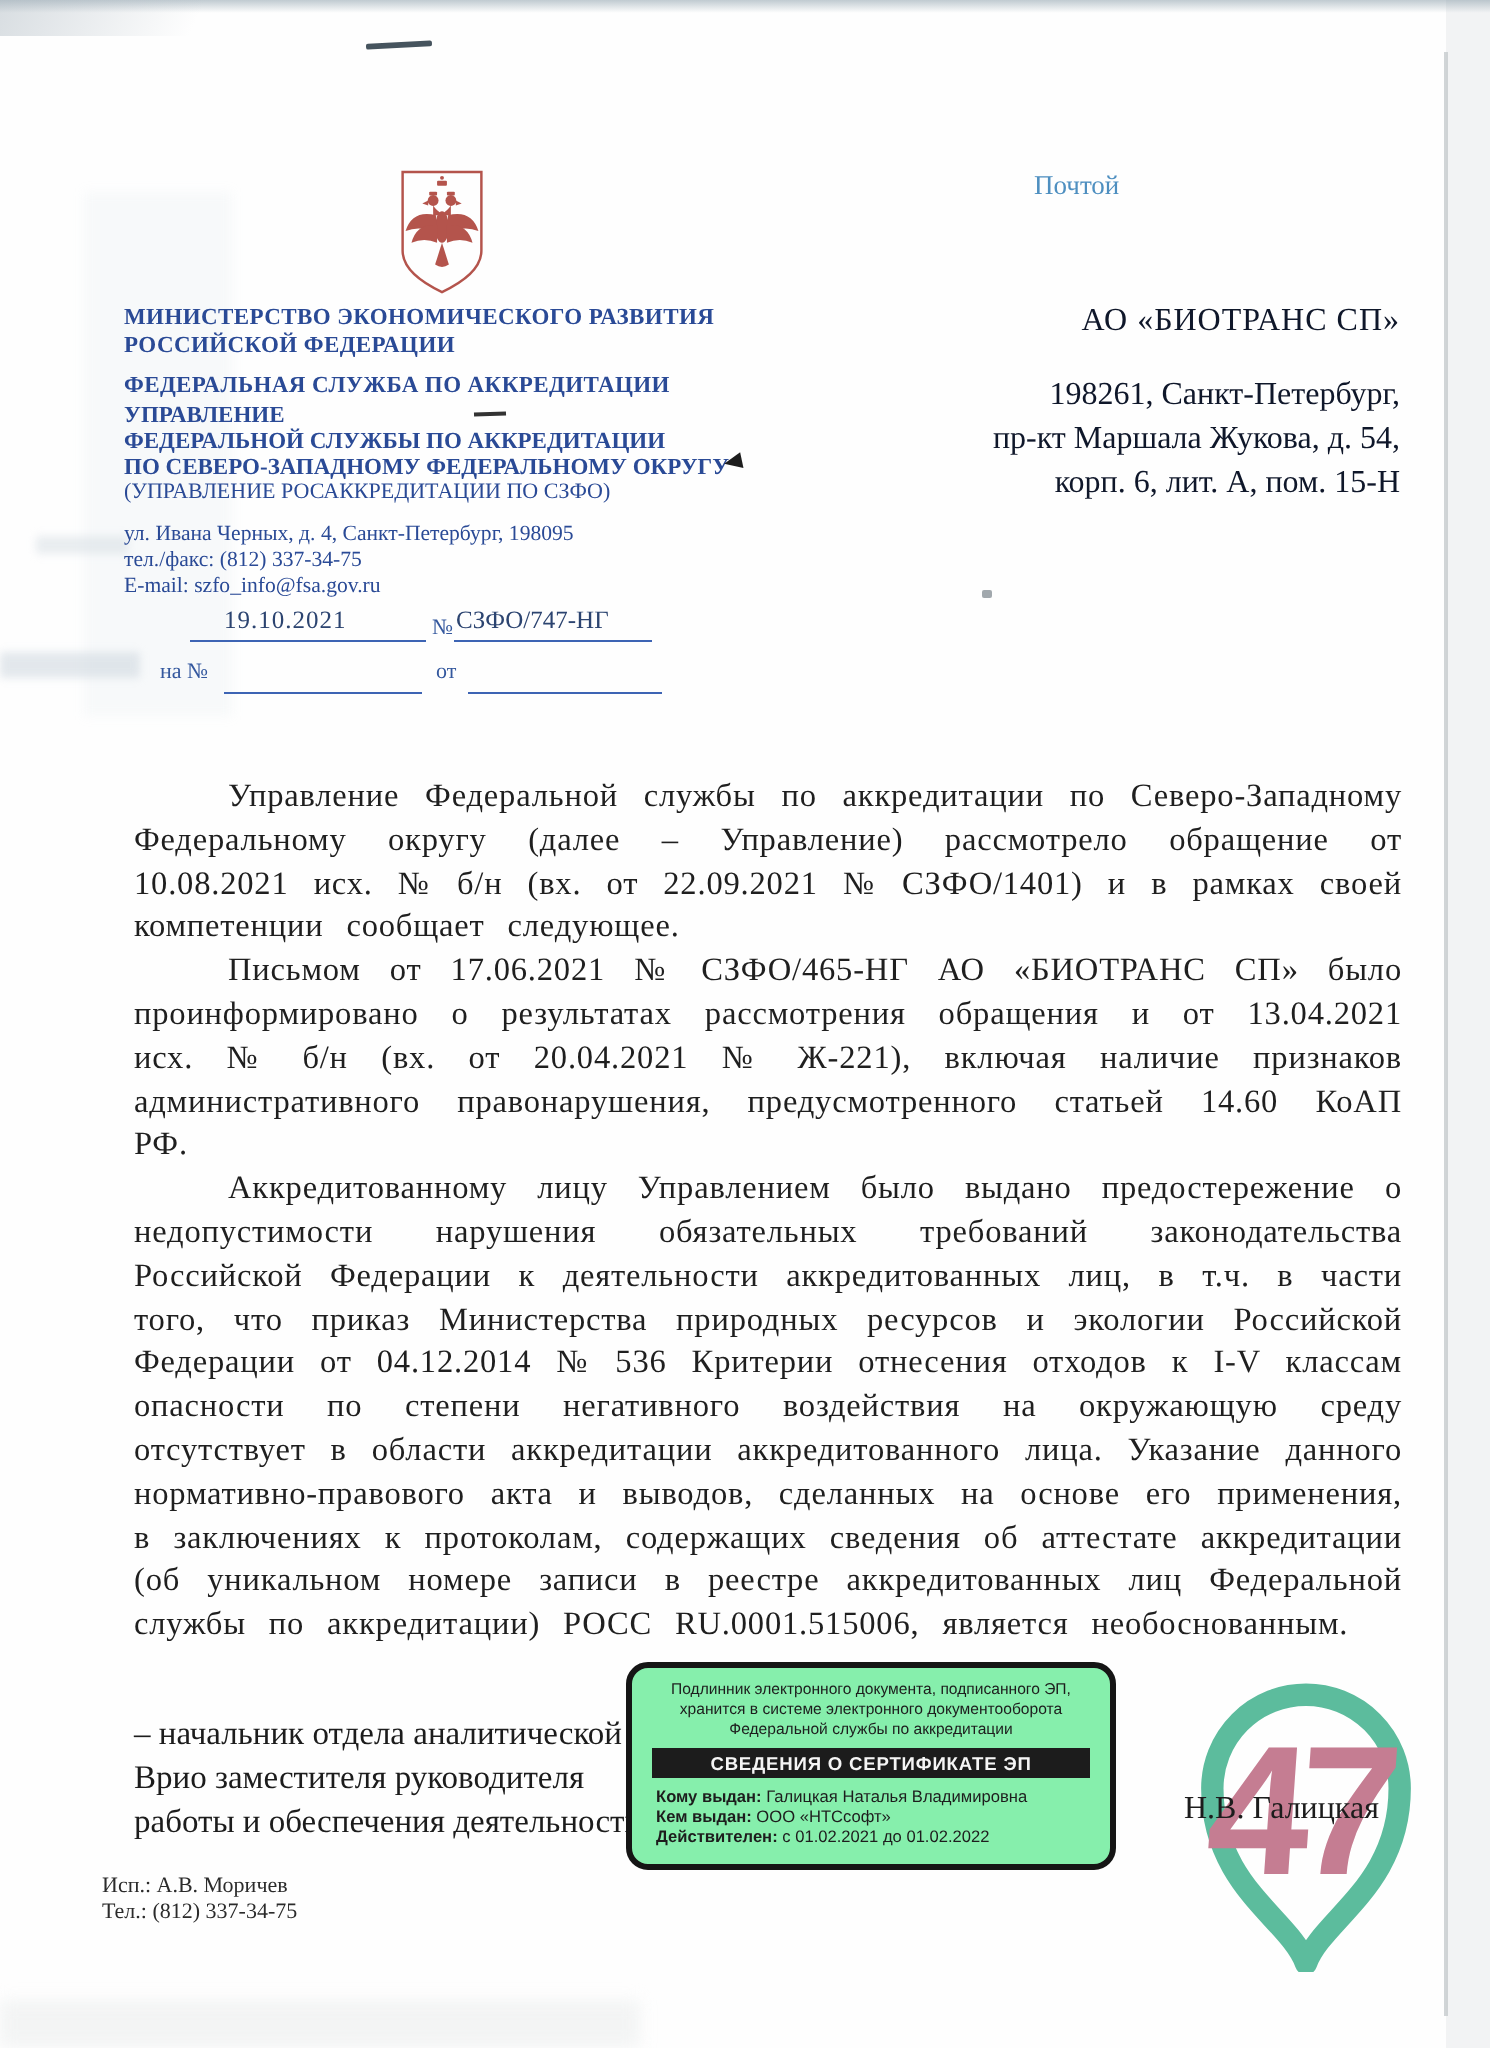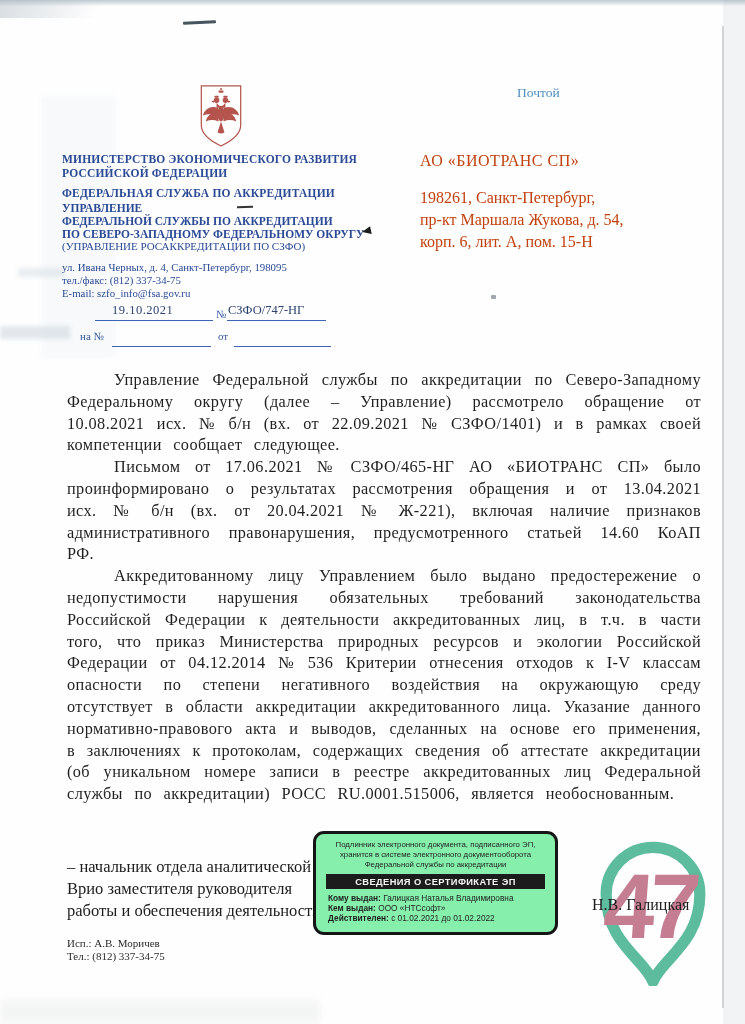--- a/index.html
+++ b/index.html
@@ -38,31 +38,31 @@
   .ref-l1{left:95px;top:319px;width:118px;}
   .ref-no{left:216px;top:308px;}
   .ref-num{left:228px;top:303px;font-size:12.5px;}
   .ref-l2{left:227px;top:319px;width:99px;}
   .ref-na{left:80px;top:330px;}
   .ref-l3{left:112px;top:345px;width:99px;}
   .ref-ot{left:218px;top:330px;}
   .ref-l4{left:234px;top:345px;width:97px;}
   
   .postal{left:490px;top:85px;font-size:13.5px;color:#4e8fc0;margin-left:27px;}
-  .rcp{left:420px;width:280px;text-align:left;font-size:16px;color:#c2410c;}
+  .rcp{left:420px;width:280px;text-align:right;font-size:16px;color:#0f172a;}
   .rcp-name{top:152px;letter-spacing:.5px;}
   .rcp-a1{top:189px;font-family:Liberation Serif, serif;} .rcp-a2{top:211px;} .rcp-a3{top:233px;}
   
   .subject{left:85px;top:366px;font-size:15px;}
-  .body-block{left:67px;top:369px;width:634px;}
+  .body-block{left:67px;top:387px;width:634px;}
   .body-block p{margin:0;text-indent:47px;font-size:16.3px;line-height:21.8px;text-align:justify;word-spacing:7px;letter-spacing:.4px;color:#1f1f1f;}
   
   .sig{left:67px;top:856px;font-size:16.5px;line-height:22px;white-space:nowrap;}
   .sig-name{left:592px;top:896px;font-size:16px;z-index:9;text-align:right;}
-  .executor{left:67px;font-size:11px;color:#2b2b2b;}
+  .executor{left:51px;font-size:11px;color:#2b2b2b;}
   .exec1{top:937px;} .exec2{top:950px;}
   
   .stamp{left:313px;top:831px;width:245px;height:104px;box-sizing:border-box;background:#86efac;
     border:3.5px solid #151515;border-radius:11px;z-index:5;
     font-family:"Liberation Sans","DejaVu Sans",sans-serif;color:#1d1d1d;}
   .stamp-head{margin-top:6px;font-size:7.8px;line-height:10px;text-align:center;font-weight:500;}
   .stamp-banner{margin:4px 10px 0;background:#1c1c1c;color:#f5f5f5;font-size:9.3px;font-weight:bold;
     text-align:center;padding:2.5px 0;letter-spacing:.4px;}
   .stamp-rows{margin:5px 0 0 12px;font-size:8.3px;line-height:9.9px;}
   .stamp-rows b{font-weight:bold;}

